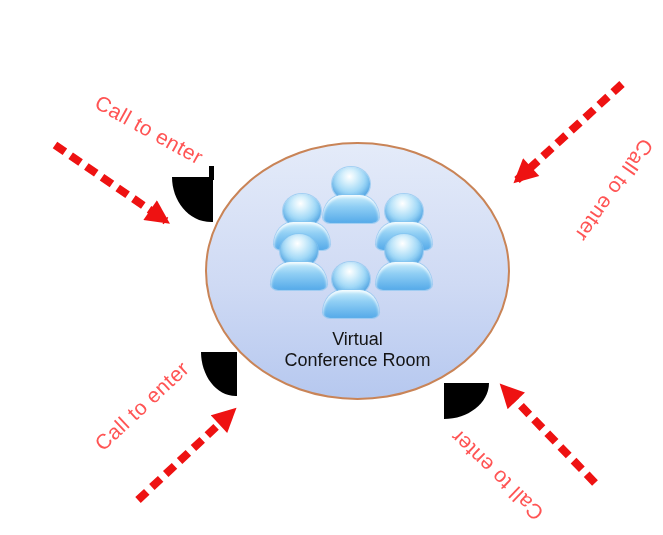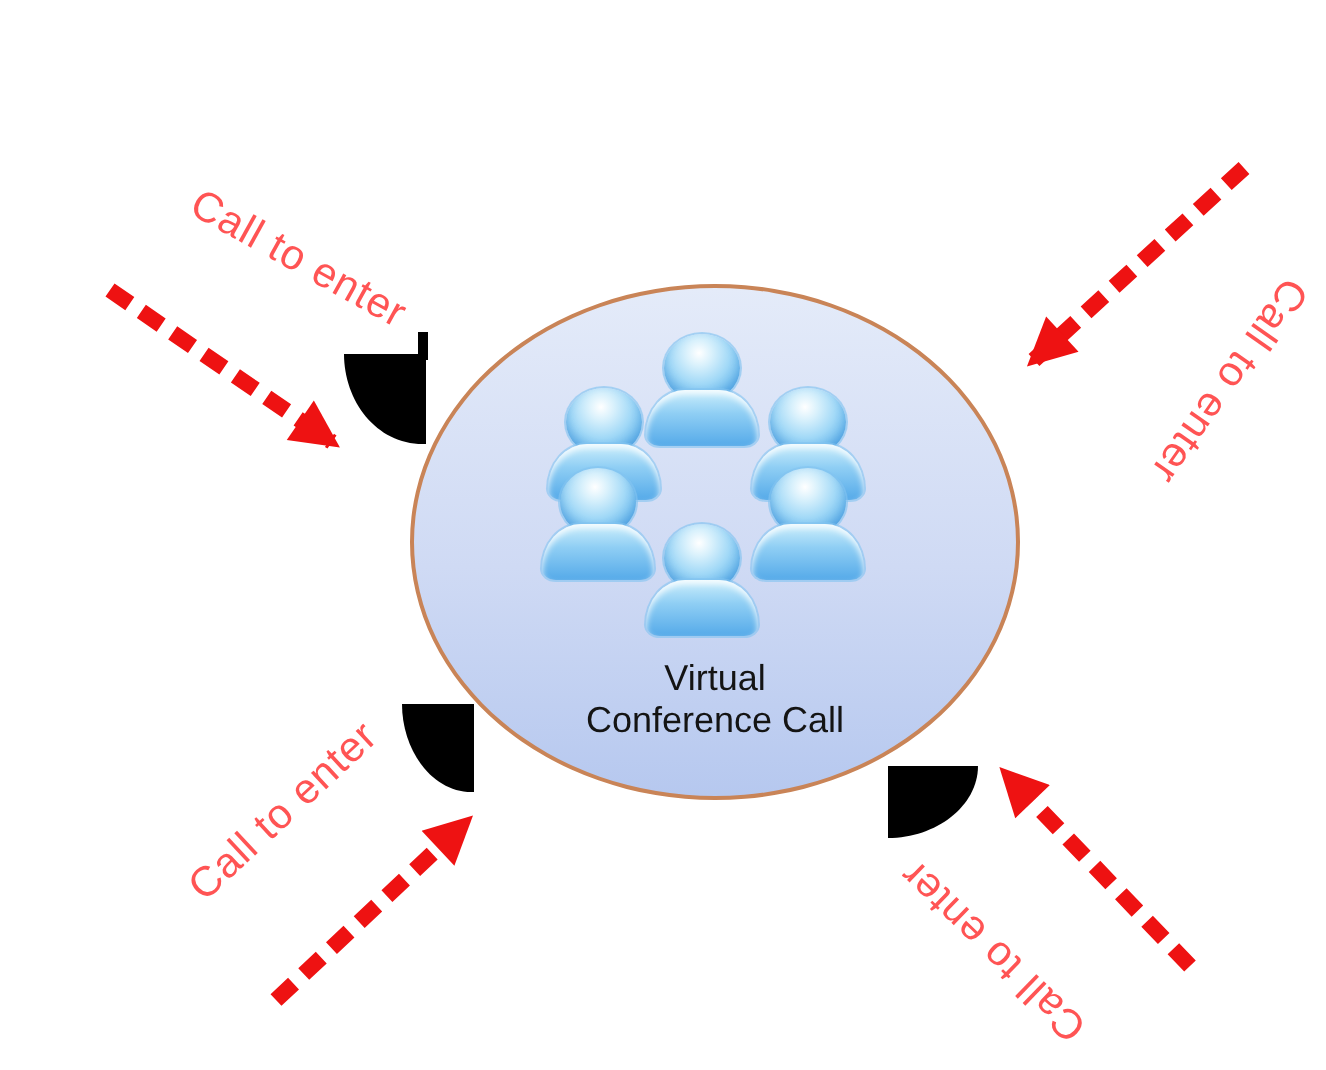--- a/index.html
+++ b/index.html
@@ -89,21 +89,21 @@
     <div class="head"></div>
     <div class="torso"></div>
   </div>
   <div class="person pp6">
     <div class="head"></div>
     <div class="torso"></div>
   </div>
 
   <div class="room-caption">
     <span>Virtual</span>
-    <span>Conference Call</span>
+    <span>Conference Room</span>
   </div>
 
   <div class="call-label cl-tl">Call to enter</div>
   <div class="call-label cl-tr">Call to enter</div>
   <div class="call-label cl-bl">Call to enter</div>
   <div class="call-label cl-br">Call to enter</div>
 
   <svg class="overlay" width="663" height="535" viewBox="0 0 663 535">
     <defs>
       <marker id="ah" viewBox="0 0 10 10" refX="8" refY="5" markerWidth="3.2" markerHeight="3" orient="auto-start-reverse">

